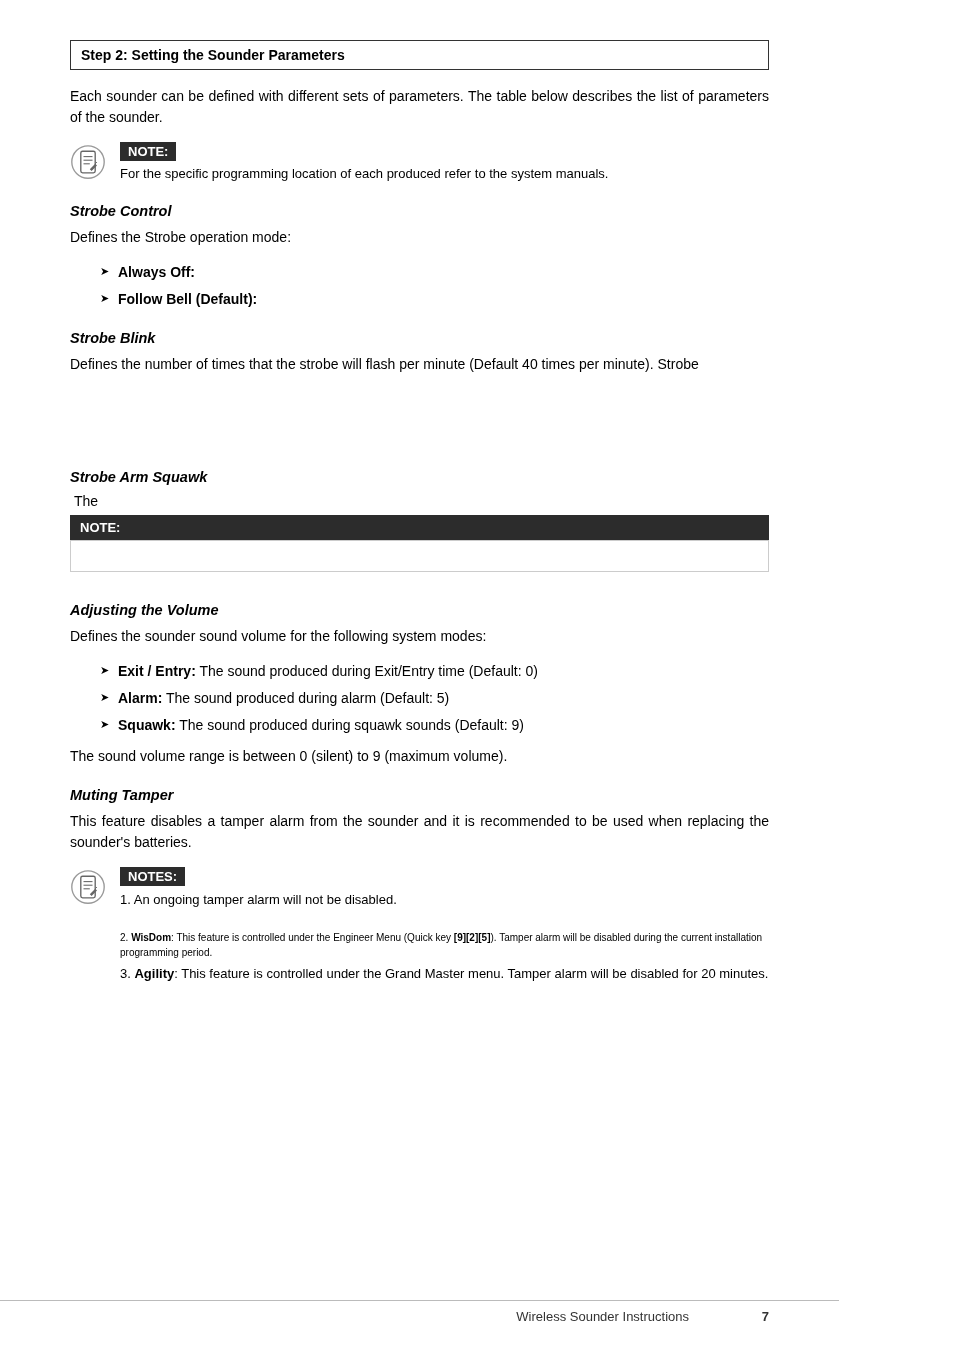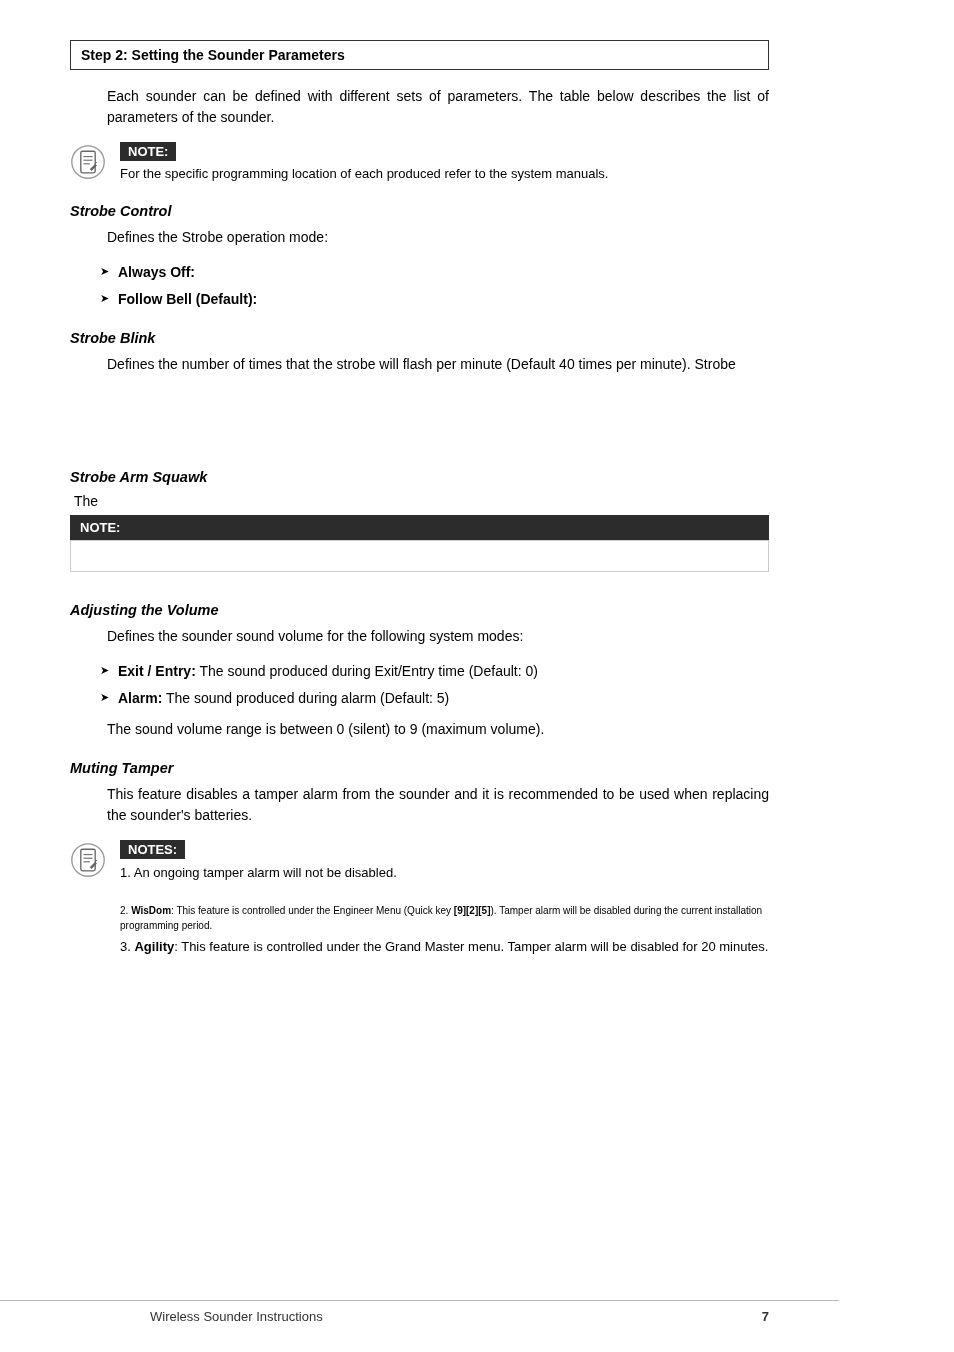--- a/index.html
+++ b/index.html
@@ -36,21 +36,20 @@
     .step-header-text {
       font-weight: bold;
       font-size: 14px;
     }
 
     .body-text {
       font-size: 14px;
       text-align: justify;
       margin-bottom: 14px;
       line-height: 1.5;
-      margin-left: 37px;
     }
 
     .note-block {
       display: flex;
       align-items: flex-start;
       margin-bottom: 18px;
       gap: 10px;
     }
 
     .note-icon {
@@ -203,20 +202,24 @@
     <p class="section-title">Adjusting the Volume</p>
     <p class="body-text">Defines the sounder sound volume for the following system modes:</p>
     <ul class="bullet-list">
       <li>
         <b>Exit / Entry:</b>
         <span>The sound produced during Exit/Entry time (Default: 0)</span>
       </li>
       <li>
         <b>Alarm:</b>
         <span>The sound produced during alarm (Default: 5)</span>
+      </li>
+      <li>
+        <b>Squawk:</b>
+        <span>The sound produced during squawk sounds (Default: 9)</span>
       </li>
     </ul>
     <p class="body-text">The sound volume range is between 0 (silent) to 9 (maximum volume).</p>
   </div>
 
   <div style="margin-top: 6px;">
     <p class="section-title">Muting Tamper</p>
     <p class="body-text">This feature disables a tamper alarm from the sounder and it is recommended to be used when replacing the sounder's batteries.</p>
   </div>
 
@@ -243,17 +246,17 @@
         </div>
         <div style="font-size:13px; margin-bottom:4px;">
           3. <b>Agility</b>: This feature is controlled under the Grand Master menu. Tamper alarm will be disabled for 20 minutes.
         </div>
       </div>
     </div>
   </div>
 
   <div style="position: absolute; bottom: 28px; left: 0; right: 0; display: flex; justify-content: space-between; align-items: center; padding: 8px 70px 0 70px; border-top: 1px solid #bbb;">
     <span style="width: 80px;"></span>
-    <span style="font-size: 13px; color: #333; text-align: left; flex:1;">Wireless Sounder Instructions</span>
+    <span style="font-size: 13px; color: #333; text-align: right; flex:1;">Wireless Sounder Instructions</span>
     <span style="font-size: 13px; font-weight: bold; color: #333; width: 80px; text-align: right;">7</span>
   </div>
 
 </div>
 
 </body></html>

